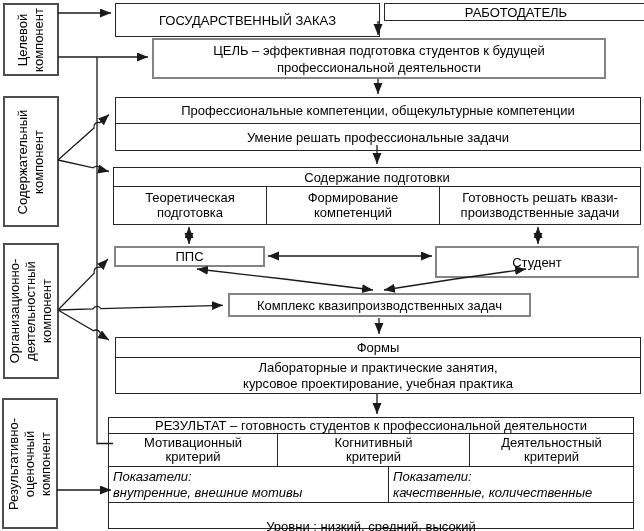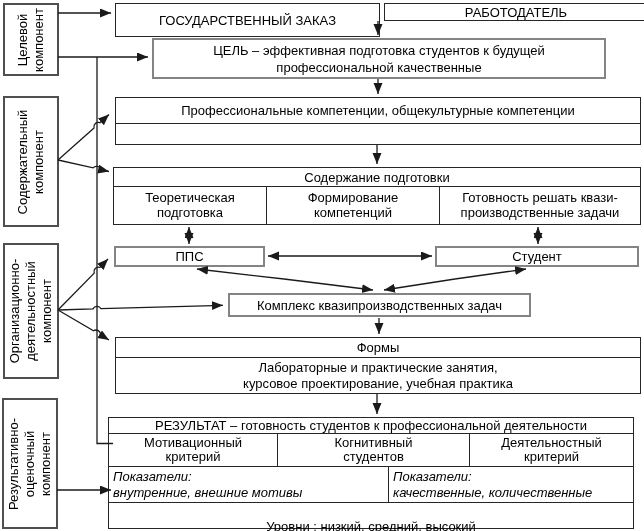--- a/index.html
+++ b/index.html
@@ -48,56 +48,57 @@
   <div class="abs bx side" style="left:2px;top:398px;width:56px;height:131px;">
     <span class="vert">Результативно-
 оценочный
 компонент</span>
   </div>
 
   <div class="abs bx" style="left:115px;top:3px;width:265px;height:34px;">ГОСУДАРСТВЕННЫЙ ЗАКАЗ</div>
   <div class="abs bx" style="left:378px;top:3px;width:264px;height:18px;margin-left:6px;">РАБОТОДАТЕЛЬ</div>
 
   <div class="abs bx gray" style="left:152px;top:38px;width:454px;height:41px;line-height:17px;">ЦЕЛЬ – эффективная подготовка студентов к будущей
-профессиональной качественные</div>
+профессиональной деятельности</div>
 
-  <div class="abs bx stack" style="left:115px;top:97px;width:526px;height:48px;">
+  <div class="abs bx stack" style="left:115px;top:97px;width:526px;height:54px;">
     <div class="row hdr" style="height:25px;">Профессиональные компетенции, общекультурные компетенции</div>
+    <div class="row" style="flex:1;">Умение решать профессиональные задачи</div>
   </div>
 
   <div class="abs bx stack" style="left:113px;top:167px;width:528px;height:58px;">
     <div class="row hdr" style="height:18px;">Содержание подготовки</div>
     <div class="cols">
       <div class="cell" style="width:152px;">Теоретическая
 подготовка</div>
       <div class="cell" style="width:172px;">Формирование
 компетенций</div>
       <div class="cell" style="flex:1;">Готовность решать квази-
 производственные задачи</div>
     </div>
   </div>
 
   <div class="abs bx gray" style="left:114px;top:246px;width:151px;height:21px;">ППС</div>
-  <div class="abs bx gray" style="left:435px;top:246px;width:204px;height:21px;">Студент</div>
+  <div class="abs bx gray" style="left:435px;top:246px;width:204px;height:32px;">Студент</div>
 
   <div class="abs bx gray" style="left:228px;top:293px;width:303px;height:24px;">Комплекс квазипроизводственных задач</div>
 
   <div class="abs bx stack" style="left:115px;top:337px;width:526px;height:57px;">
     <div class="row hdr" style="height:19px;">Формы</div>
     <div class="row" style="flex:1;line-height:16px;">Лабораторные и практические занятия,
 курсовое проектирование, учебная практика</div>
   </div>
 
   <div class="abs bx stack" style="left:108px;top:417px;width:526px;height:112px;">
     <div class="row hdr" style="height:21px;">РЕЗУЛЬТАТ – готовность студентов к профессиональной деятельности</div>
     <div class="cols hdr" style="flex:0 0 32px;">
       <div class="cell" style="width:168px;">Мотивационный
 критерий</div>
       <div class="cell" style="width:191px;">Когнитивный
-студентов</div>
+критерий</div>
       <div class="cell" style="flex:1;">Деятельностный
 критерий</div>
     </div>
     <div class="cols hdr" style="flex:0 0 35px;">
       <div class="cell left-align" style="width:275px;">Показатели:
 внутренние, внешние мотивы</div>
       <div class="cell left-align" style="flex:1;">Показатели:
 качественные, количественные</div>
     </div>
     <div class="row" style="flex:1;margin-top:16px;">Уровни : низкий, средний, высокий</div>

